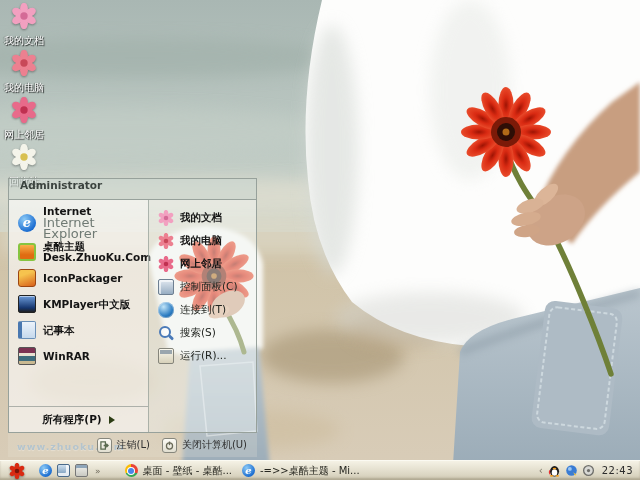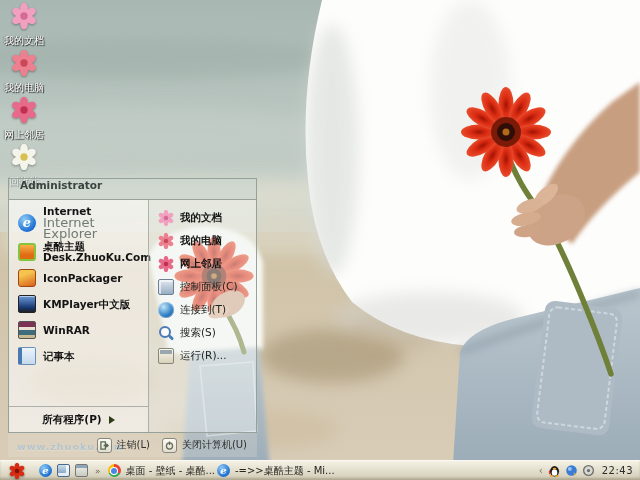--- a/index.html
+++ b/index.html
@@ -71,21 +71,21 @@
     background:linear-gradient(var(--taskbar-bg,#f5f2e5),#dcd7c4 70%,#cdc7b1);
     border-top:1px solid #fbfaf2;box-shadow:inset 0 -2px 2px rgba(122,112,90,.35);
     display:flex;align-items:center;box-sizing:border-box;}
   .start-button{width:34px;height:100%;display:flex;align-items:center;justify-content:center;cursor:pointer;}
   .start-button svg{width:16px;height:16px;filter:drop-shadow(0 1px 1px rgba(0,0,0,.4));}
   .quick-launch{display:flex;align-items:center;gap:5px;padding:0 5px;}
   .ql{width:13px;height:13px;box-sizing:border-box;}
   .ic-desk{background:linear-gradient(#cfe0ee,#6e93b6);border:1px solid #4a6a8a;border-radius:2px;box-shadow:inset -3px -3px 0 rgba(255,255,255,.8);}
   .ic-win{background:linear-gradient(#f2f2ee,#c9c9c2);border:1px solid #777;border-radius:2px;box-shadow:inset 0 3px 0 #8fa6ba;}
   .ql-overflow{font-size:9px;color:#6f6a5c;padding:0 2px;}
-  .task-buttons{display:flex;gap:2px;margin-left:0;flex:1;min-width:0;}
+  .task-buttons{display:flex;gap:10px;margin-left:17px;flex:1;min-width:0;}
   .task-btn{display:flex;align-items:center;gap:5px;font-size:10px;color:#26261f;white-space:nowrap;
     overflow:hidden;max-width:118px;cursor:pointer;}
   .tb-icon{width:13px;height:13px;flex:0 0 auto;box-sizing:border-box;}
   .ic-chrome{border-radius:50%;background:conic-gradient(#ea4335 0 120deg,#34a853 120deg 240deg,#fbbc05 240deg 360deg);position:relative;}
   .ic-chrome::after{content:"";position:absolute;left:3.5px;top:3.5px;width:6px;height:6px;border-radius:50%;
     background:#4a86e8;box-shadow:0 0 0 1px #fff;}
   .tray{display:flex;align-items:center;gap:4px;padding:0 7px;font-size:10px;color:#2c2c2c;}
   .tray-chevron{color:#7c7668;font-size:10px;padding-right:1px;}
   .tray-ic{width:13px;height:13px;}
   .clock{margin-left:3px;letter-spacing:.5px;}
@@ -275,29 +275,29 @@
               <b>IconPackager</b>
             </span>
         </div>
         <div class="sm-item">
           <span class="mi ic-km"></span>
           <span class="mi-text">
               <b>KMPlayer中文版</b>
             </span>
         </div>
         <div class="sm-item">
+          <span class="mi ic-note"></span>
+          <span class="mi-text">
+              <b>记事本</b>
+            </span>
+        </div>
+        <div class="sm-item">
           <span class="mi ic-rar"></span>
           <span class="mi-text">
               <b>WinRAR</b>
-            </span>
-        </div>
-        <div class="sm-item">
-          <span class="mi ic-note"></span>
-          <span class="mi-text">
-              <b>记事本</b>
             </span>
         </div>
 
         <div class="all-programs">
           <span>所有程序(P)</span>
           <span class="ap-arrow"></span>
         </div>
       </div>
 
       <div class="sm-right">

